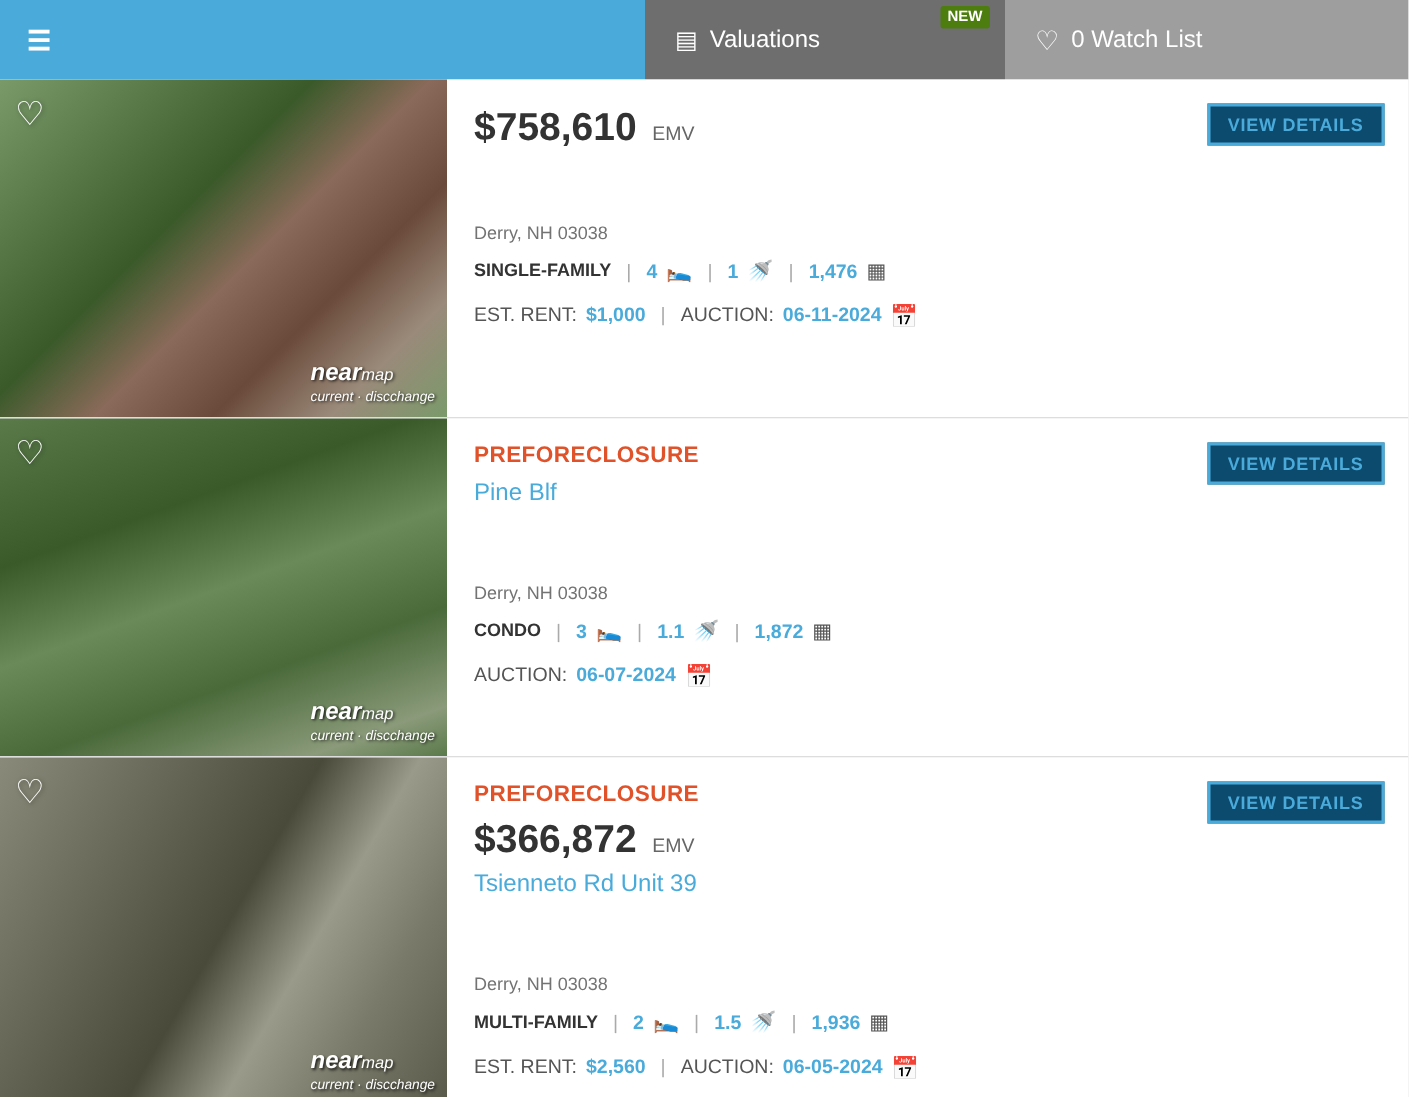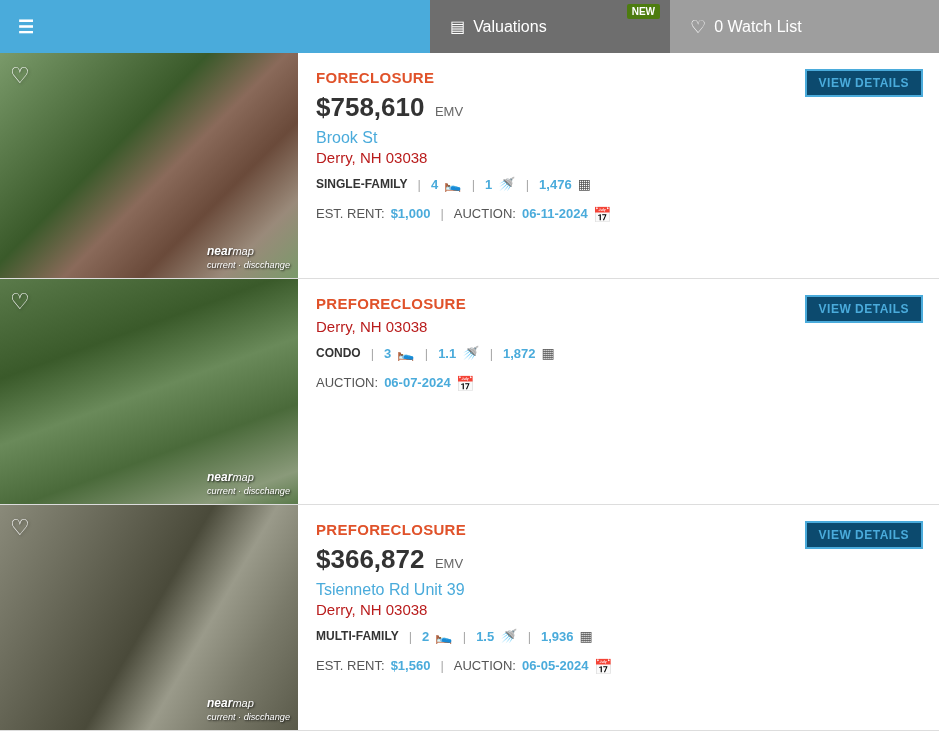--- a/index.html
+++ b/index.html
@@ -87,21 +87,21 @@
       position: absolute;
       bottom: 8px;
       right: 8px;
       color: white;
       font-size: 11px;
       font-style: italic;
       text-shadow: 1px 1px 2px rgba(0,0,0,0.8);
     }
     .listing-image .nearmap-label span {
       font-weight: bold;
-      font-size: 12px;
+      font-size: 16px;
     }
     .wishlist-heart {
       position: absolute;
       top: 10px;
       left: 10px;
       color: white;
       font-size: 22px;
       text-shadow: 1px 1px 3px rgba(0,0,0,0.5);
       cursor: pointer;
     }
@@ -141,22 +141,23 @@
       margin-left: 6px;
       font-weight: normal;
     }
     .listing-address {
       font-size: 16px;
       color: #4AABDB;
       margin-top: 4px;
       line-height: 1.4;
     }
     .listing-address-line2 {
-      font-size: 15px;
-      color: #b91c1c;
+      font-size: 12px;
+      color: #737373;
+      margin-top: 48px;
     }
     .listing-specs {
       font-size: 13px;
       color: #555;
       margin-top: 10px;
       display: flex;
       align-items: center;
       gap: 6px;
     }
     .listing-specs .prop-type {
@@ -228,26 +229,24 @@
   </div>
 </div>
 
 <div class="listing-card" id="card-0">
   <div class="listing-image img-1">
     <span class="wishlist-heart">♡</span>
     <div class="nearmap-label"><span>near</span>map<br><small>current · discchange</small></div>
   </div>
   <div class="listing-content">
     <button class="view-details-btn">VIEW DETAILS</button>
-    <div class="listing-type">FORECLOSURE</div>
     <div>
       <span class="listing-price">$758,610</span>
       <span class="listing-emv">EMV</span>
     </div>
-    <div class="listing-address">Brook St</div>
     <div class="listing-address-line2">Derry, NH 03038</div>
     <div class="listing-specs">
       <span class="prop-type">SINGLE-FAMILY</span>
       <span class="spec-sep">|</span>
       <span class="spec-val">4</span>
       <span class="spec-icon">🛌</span>
       <span class="spec-sep">|</span>
       <span class="spec-val">1</span>
       <span class="spec-icon">🚿</span>
       <span class="spec-sep">|</span>
@@ -266,20 +265,21 @@
 </div>
 
 <div class="listing-card" id="card-1">
   <div class="listing-image img-2">
     <span class="wishlist-heart">♡</span>
     <div class="nearmap-label"><span>near</span>map<br><small>current · discchange</small></div>
   </div>
   <div class="listing-content">
     <button class="view-details-btn">VIEW DETAILS</button>
     <div class="listing-type">PREFORECLOSURE</div>
+    <div class="listing-address">Pine Blf</div>
     <div class="listing-address-line2">Derry, NH 03038</div>
     <div class="listing-specs">
       <span class="prop-type">CONDO</span>
       <span class="spec-sep">|</span>
       <span class="spec-val">3</span>
       <span class="spec-icon">🛌</span>
       <span class="spec-sep">|</span>
       <span class="spec-val">1.1</span>
       <span class="spec-icon">🚿</span>
       <span class="spec-sep">|</span>
@@ -315,20 +315,20 @@
       <span class="spec-icon">🛌</span>
       <span class="spec-sep">|</span>
       <span class="spec-val">1.5</span>
       <span class="spec-icon">🚿</span>
       <span class="spec-sep">|</span>
       <span class="spec-val">1,936</span>
       <span class="spec-icon">▦</span>
     </div>
     <div class="listing-footer">
       <span>EST. RENT:</span>
-      <span class="rent-val">$1,560</span>
+      <span class="rent-val">$2,560</span>
       <span class="spec-sep">|</span>
       <span>AUCTION:</span>
       <span class="auction-val">06-05-2024</span>
       <span class="cal-icon">📅</span>
     </div>
   </div>
 </div>
 
 </body></html>

